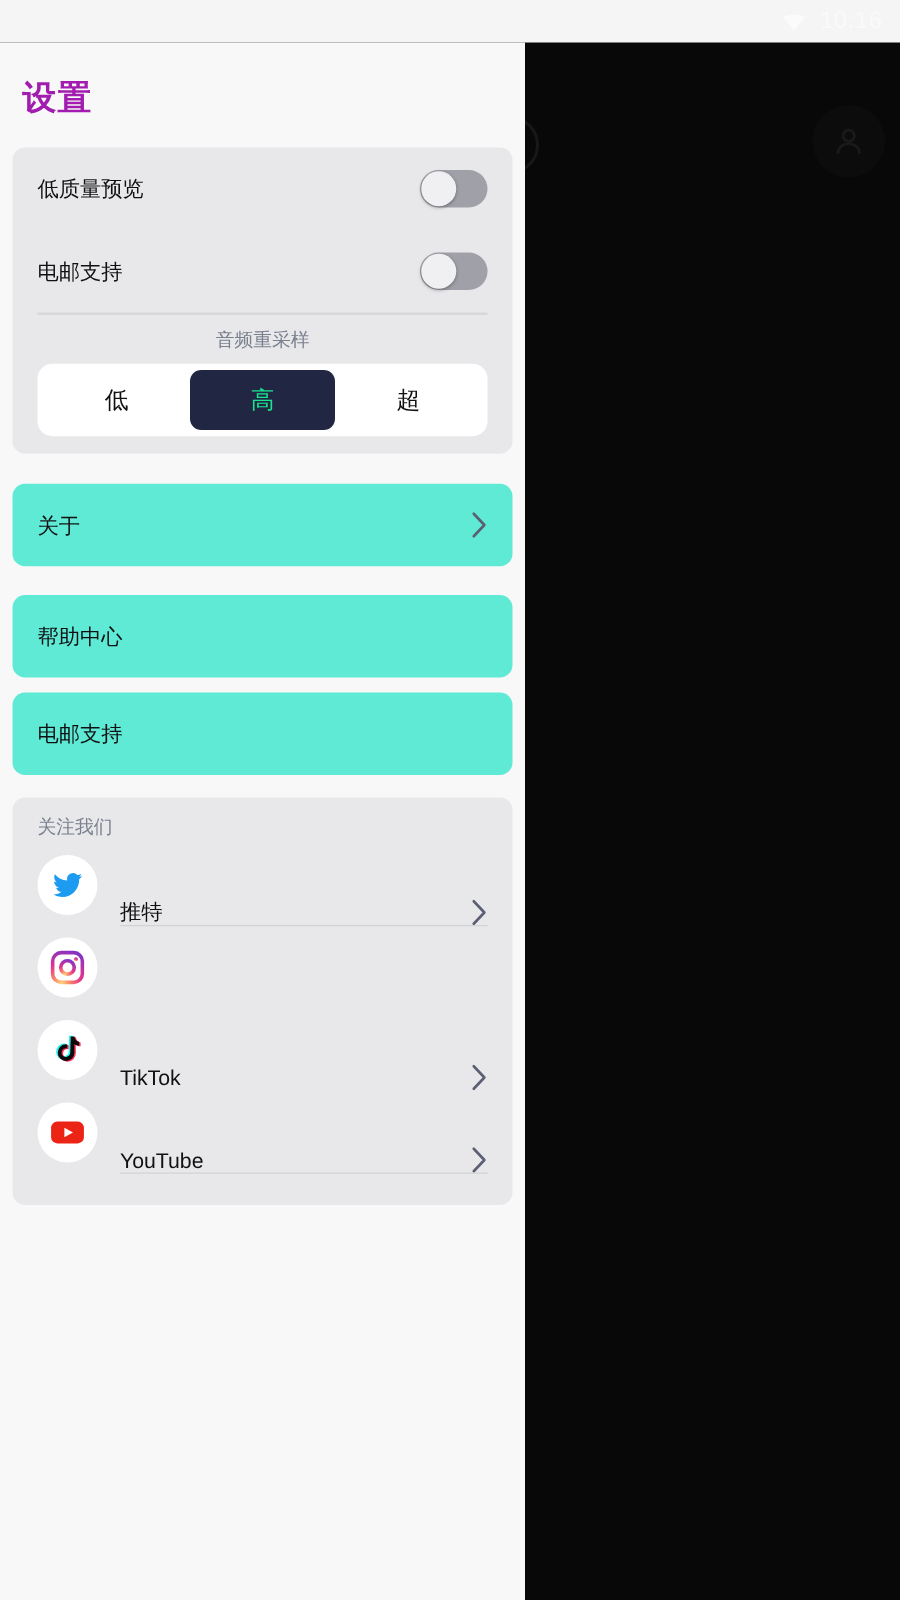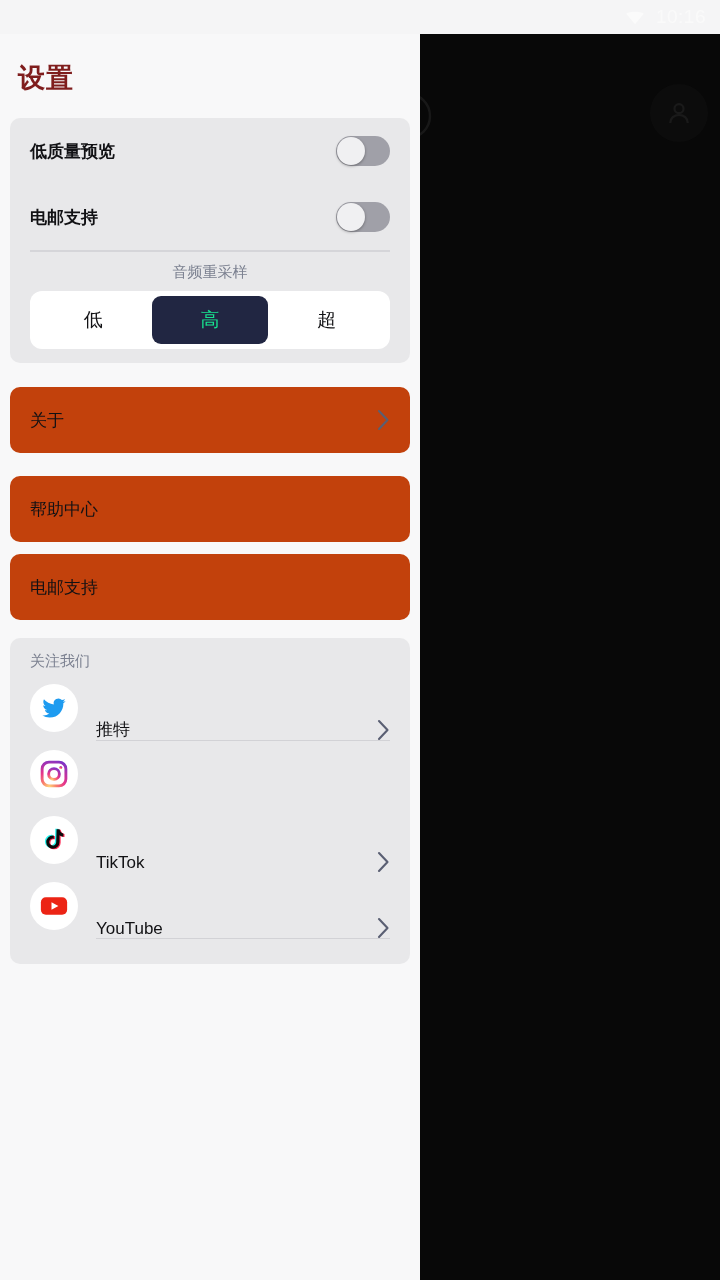--- a/index.html
+++ b/index.html
@@ -70,38 +70,38 @@
 
   
   .drawer {
     position: absolute; top: 34px; left: 0;
     width: 420px; height: 1246px;
     background: #f8f8f9;
     z-index: 30;
     overflow: hidden;
   }
   .drawer-title {
-    font-size: 27px; font-weight: bold; color: #7f1d1d;
+    font-size: 27px; font-weight: bold; color: #a21caf;
     padding: 26px 0 0 18px; letter-spacing: 1px;
   }
 
   .card {
     background: #e8e8ea;
     border-radius: 10px;
     margin: 0 10px;
   }
 
   
   .group-main { margin-top: 22px; padding: 0 20px 14px 20px; }
   .row {
     display: flex; align-items: center; justify-content: space-between;
     height: 66px;
   }
   .row-label {
-    font-size: 17px; font-weight: bold; color: #111114; text-align: center;
+    font-size: 17px; font-weight: normal; color: #111114; text-align: center;
   }
   .divider { height: 1px; background: #d5d5d9; }
 
   
   .toggle {
     width: 54px; height: 30px; border-radius: 15px;
     background: #a0a0a8; position: relative; flex: none;
   }
   .toggle .knob {
     position: absolute; left: 1px; top: 1px;
@@ -133,21 +133,21 @@
   }
   .seg.active {
     background: #212642; color: #18e38f;
   }
 
   
   .link-card {
     height: 66px; display: flex; align-items: center;
     justify-content: space-between; padding: 0 20px;
     margin: 12px 10px 0 10px;
-    background: #c2410c; border-radius: 10px;
+    background: #5eead4; border-radius: 10px;
   }
   .link-label { font-size: 17px; color: #111114; }
 
   .chev { width: 13px; height: 22px; flex: none; }
 
   
   .social-card {
     margin: 18px 10px 0 10px; background: #e8e8ea;
     border-radius: 10px; padding: 14px 20px 25px 20px;
   }

